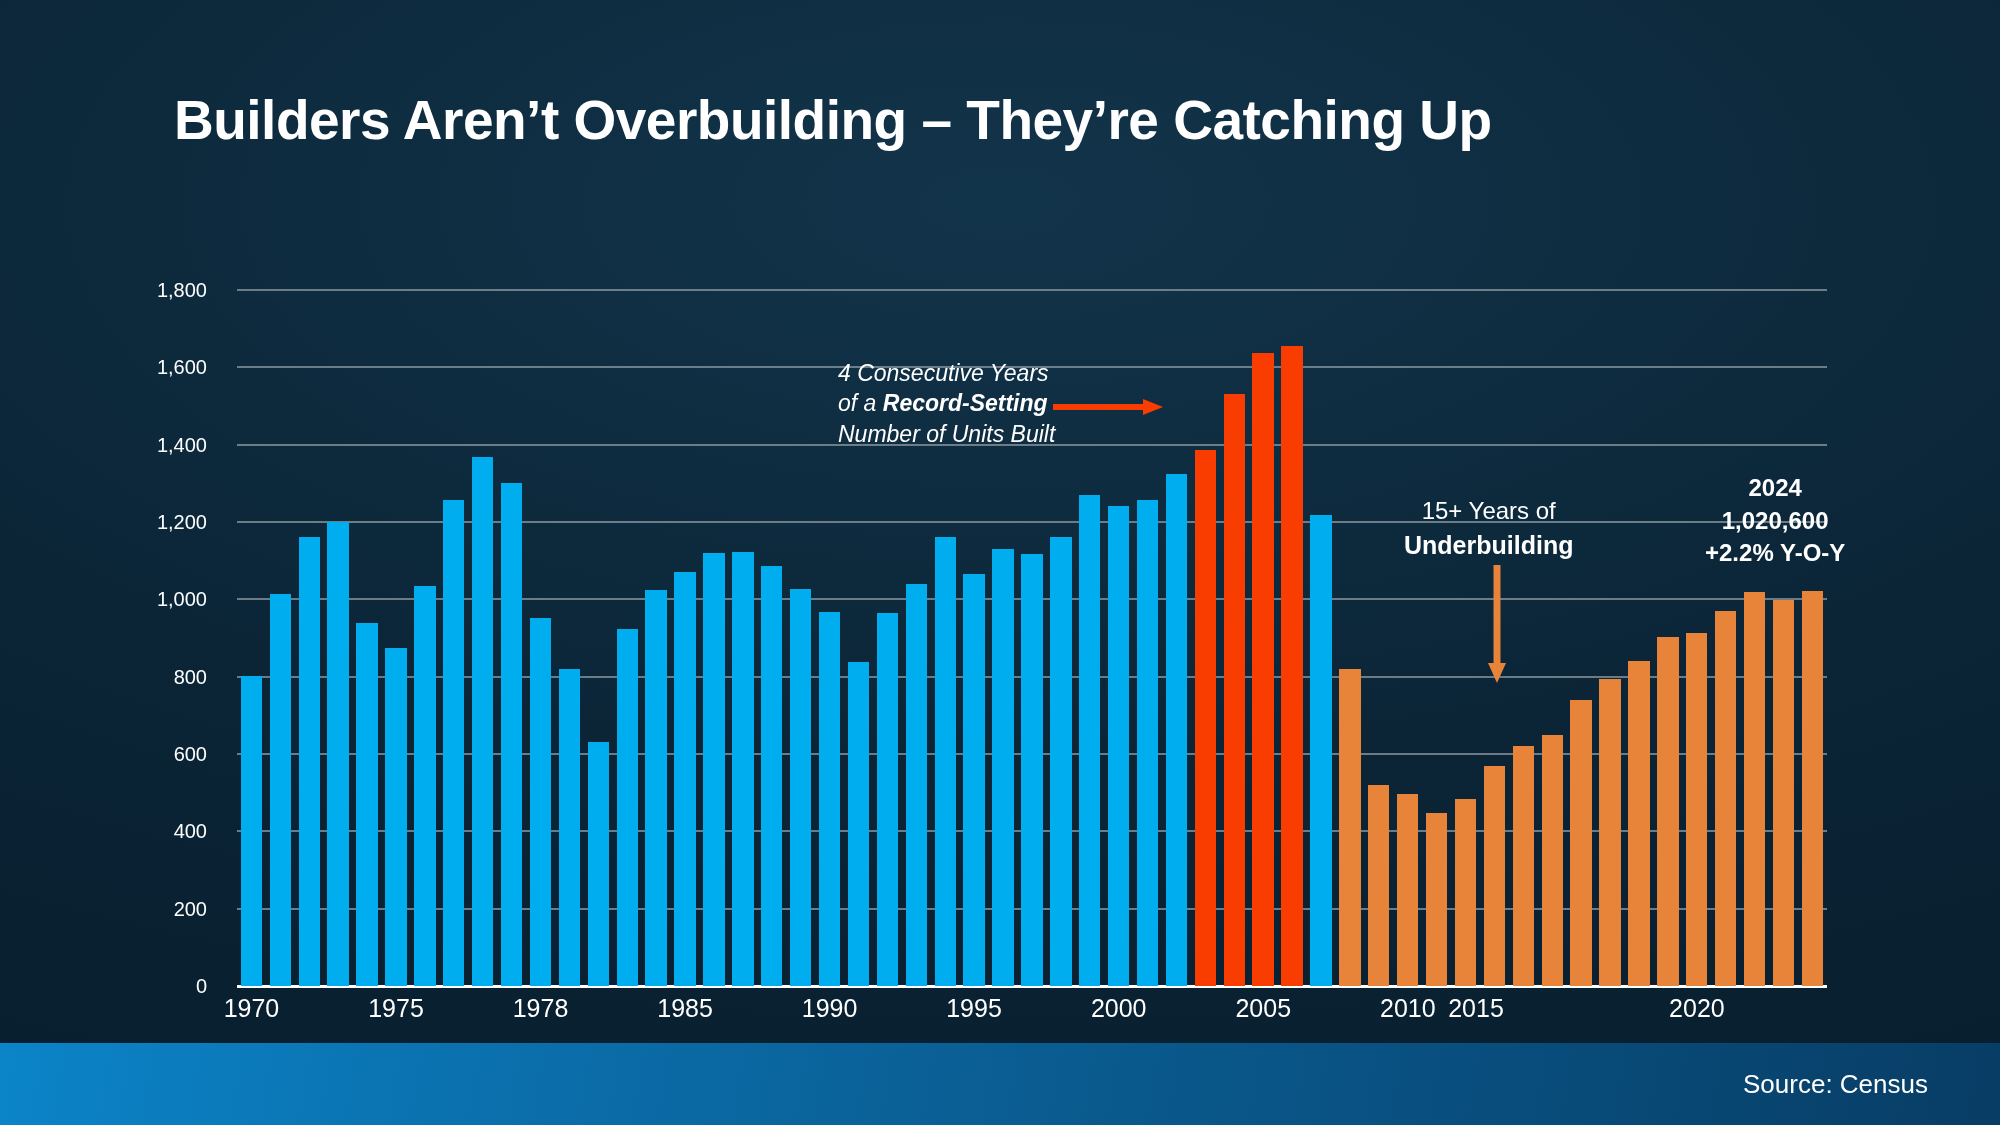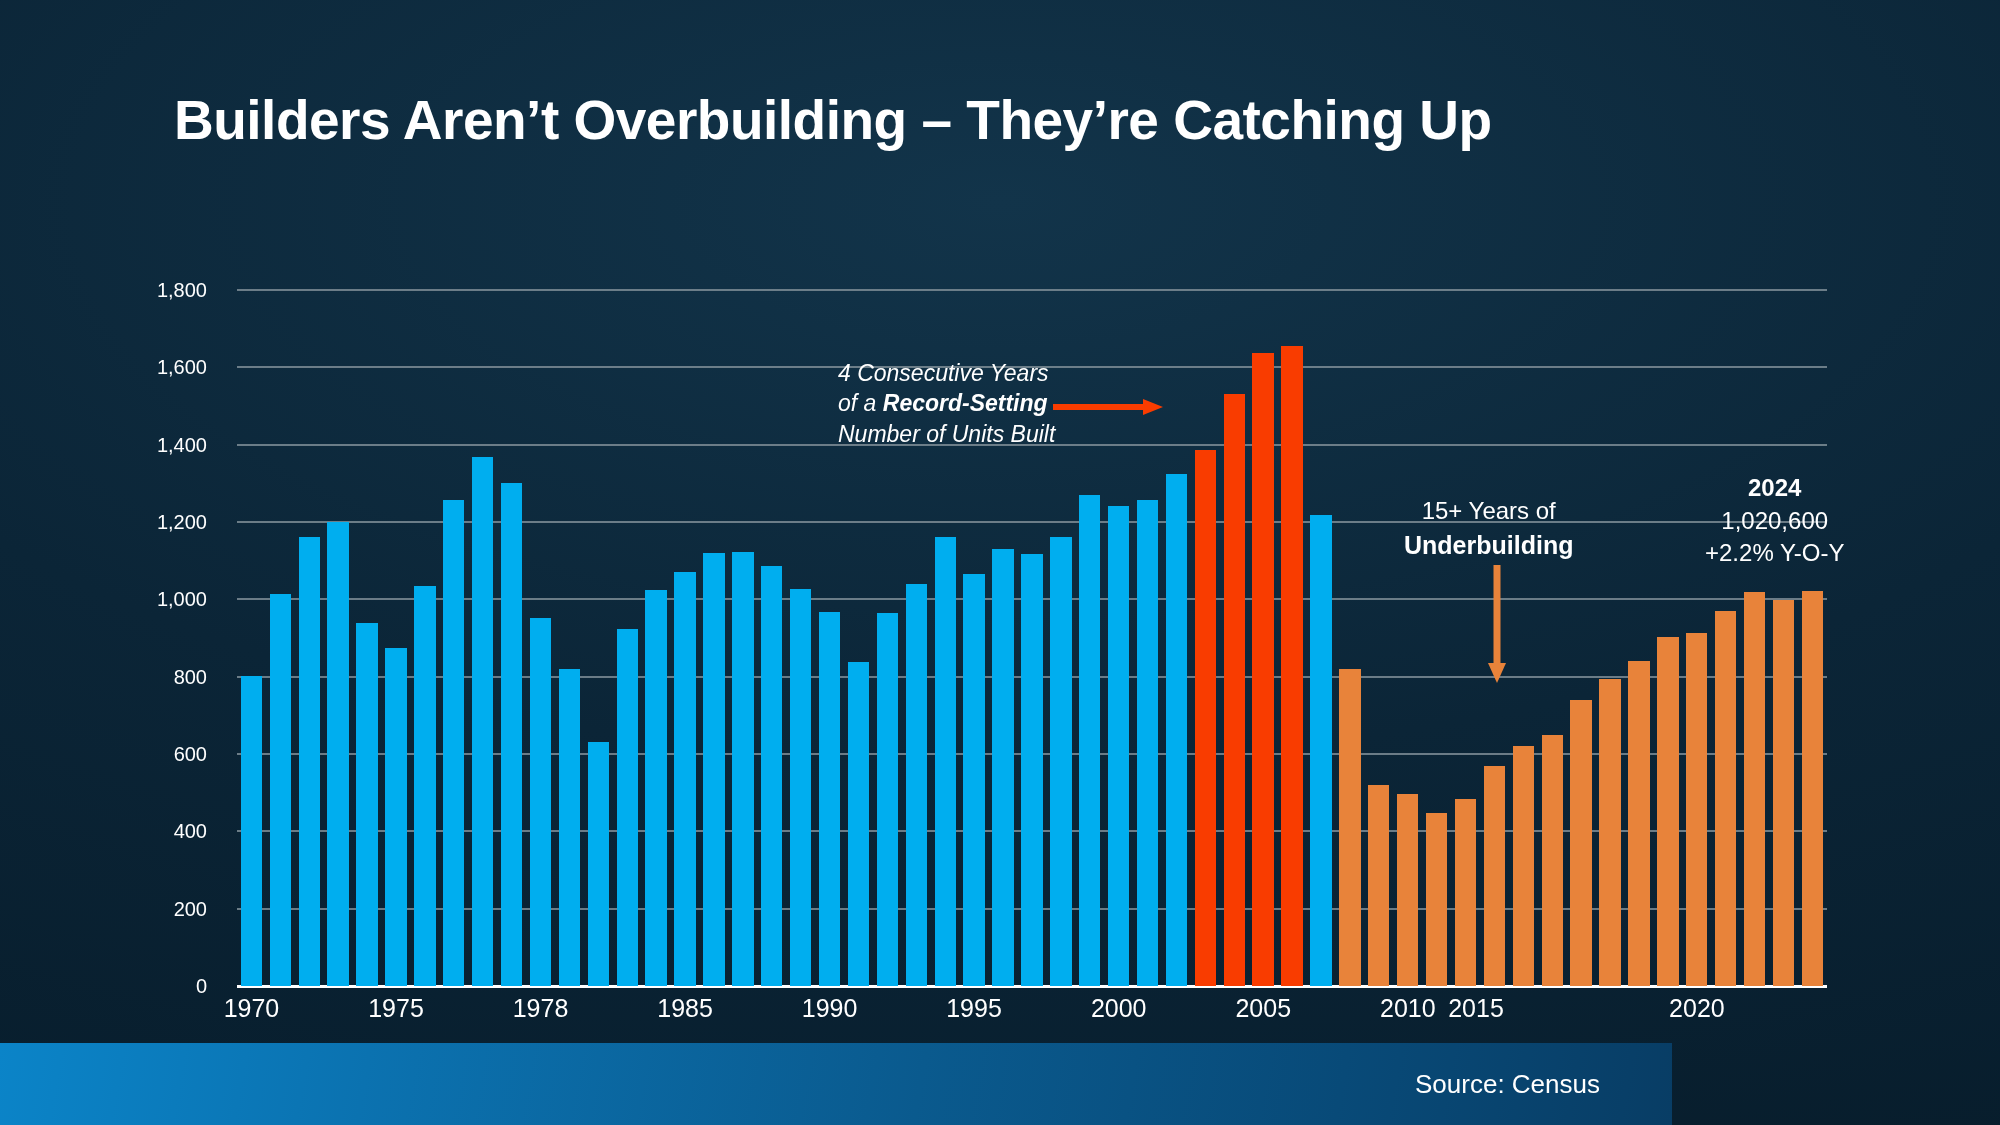--- a/index.html
+++ b/index.html
@@ -76,24 +76,24 @@
   #arrow-orange{
     position:absolute;left:1488px;top:565px;
     width:18px;height:118px;
   }
   #ann-2024{
     position:absolute;left:1705px;top:472px;
     font-size:24px;color:#ffffff;line-height:1.36;
     text-align:center;white-space:nowrap;
   }
   #ann-2024 .yr{font-weight:bold;display:block;}
-  #ann-2024 span{display:block;}
+  #ann-2024 span{display:block;font-weight:bold;}
   
   #footer{
-    position:absolute;left:0;bottom:0;width:1672px;height:82px;
+    position:absolute;left:0;bottom:0;width:2000px;height:82px;
     background:linear-gradient(100deg,#0b84c8 0%,#0b72b0 22%,#0a5a8e 55%,#084a78 80%,#083d65 100%);
   }
   #source{
     position:absolute;right:72px;top:50%;transform:translateY(-50%);
     font-size:26px;color:#ffffff;white-space:nowrap;
   }
 </style>
 </head>
 <body>
 

